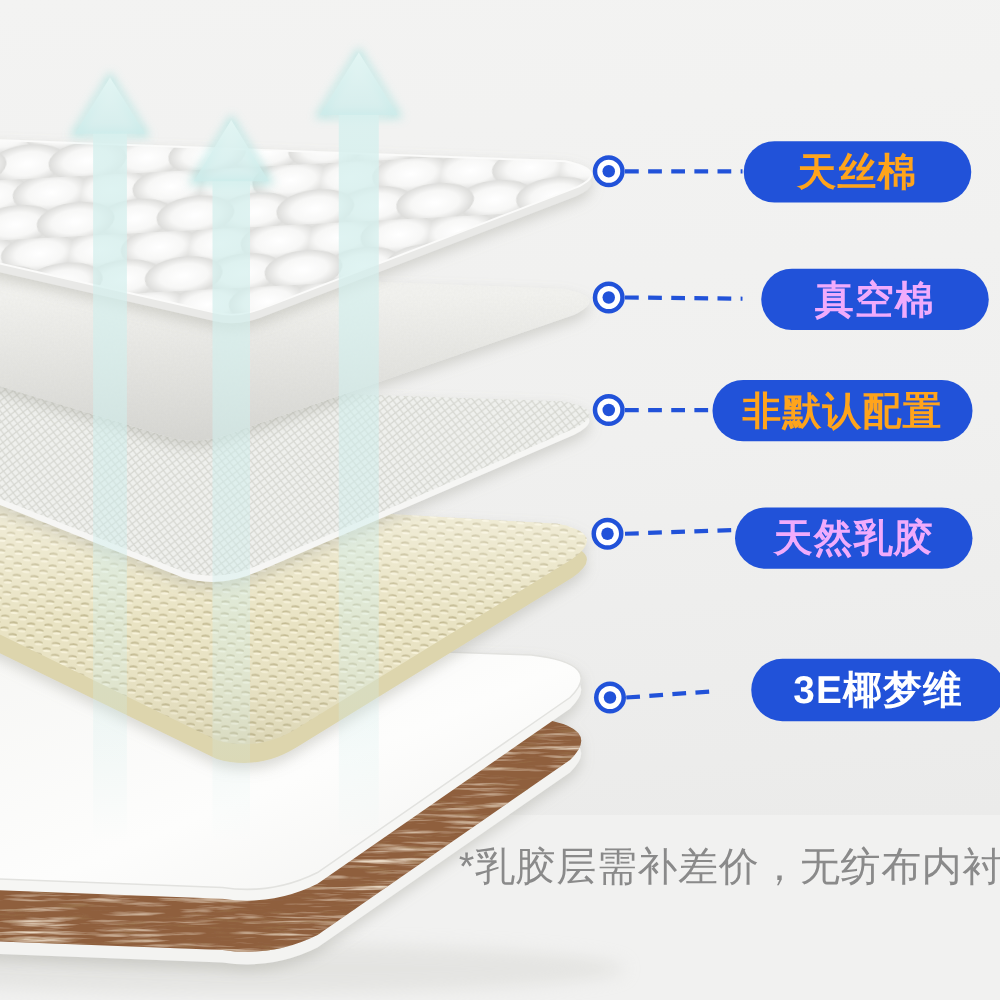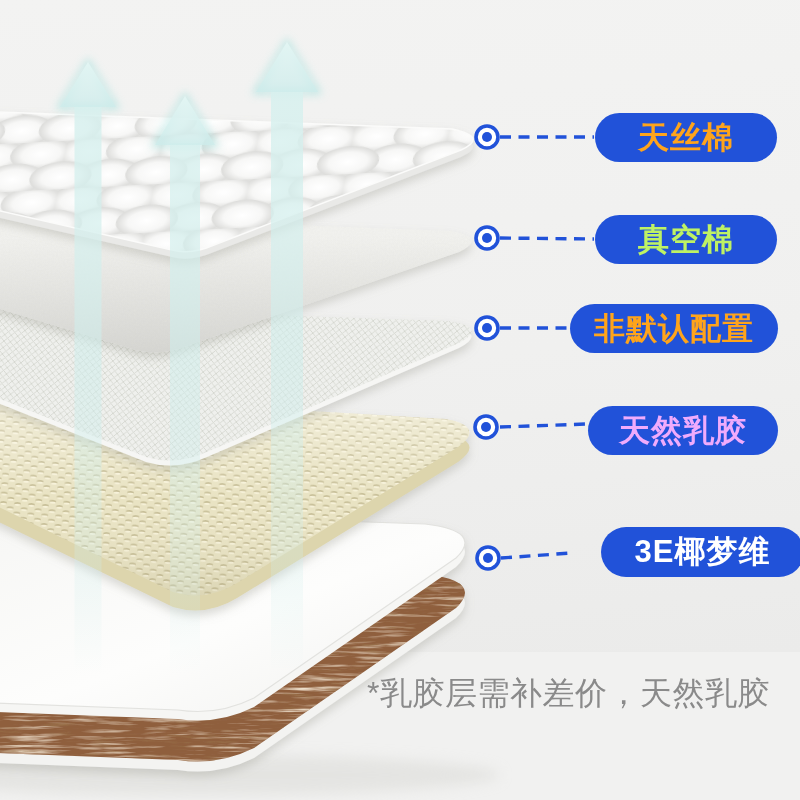--- a/index.html
+++ b/index.html
@@ -223,23 +223,23 @@
       </g>
       <g>
         <circle cx="488" cy="558" r="11" fill="#ffffff" stroke="#2152d9" stroke-width="3.6"></circle>
         <circle cx="488" cy="558" r="5" fill="#2152d9"></circle>
       </g>
     </g>
   </svg>
 
   <div class="pill" style="left:595px;top:113px;width:182px;background:#2152d9;color:#ffa41b;">天丝棉</div>
 
-  <div class="pill" style="left:595px;top:215px;width:182px;background:#2152d9;color:#bef264;">真空棉</div>
+  <div class="pill" style="left:609px;top:215px;width:182px;background:#2152d9;color:#f0abfc;">真空棉</div>
 
   <div class="pill" style="left:570px;top:304px;width:208px;background:#2152d9;color:#ffa41b;">非默认配置</div>
 
   <div class="pill" style="left:588px;top:406px;width:190px;background:#2152d9;color:#f0abfc;">天然乳胶</div>
 
   <div class="pill" style="left:601px;top:527px;width:203px;height:50px;background:#2152d9;color:#ffffff;">3E椰梦维</div>
 
-  <div class="footnote" style="color:#8a8a8a;">*乳胶层需补差价，天然乳胶</div>
+  <div class="footnote" style="color:#8a8a8a;">*乳胶层需补差价，无纺布内衬</div>
 
 </div>
 
 </body></html>

